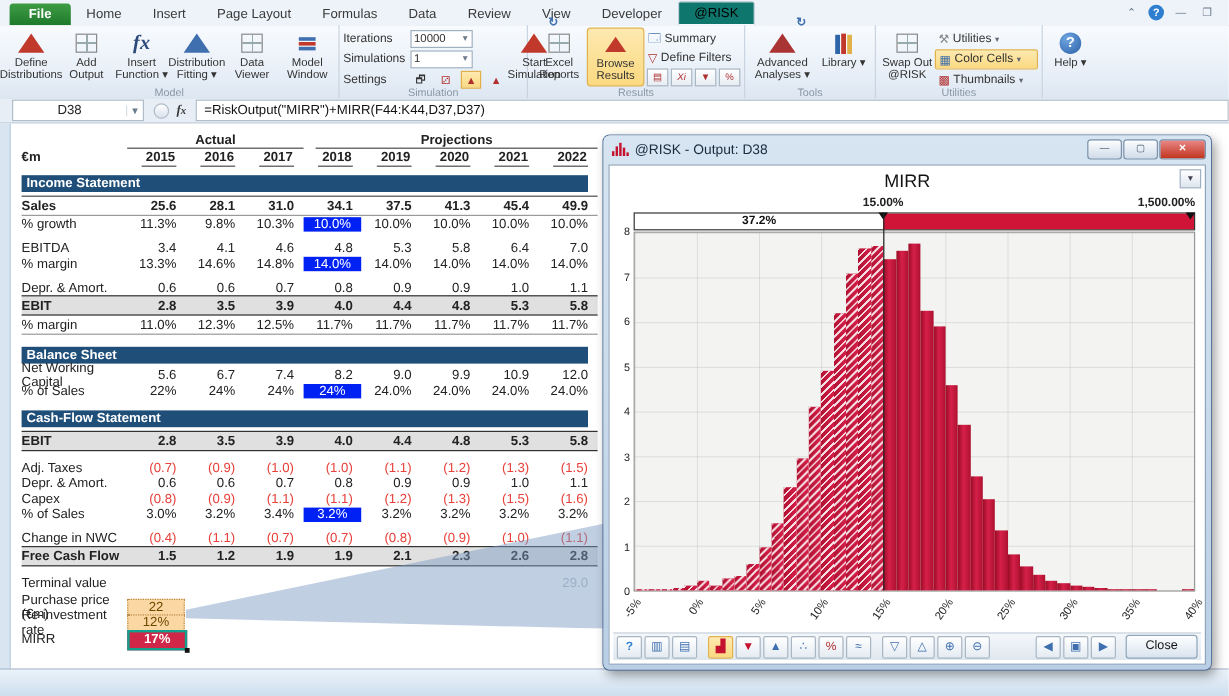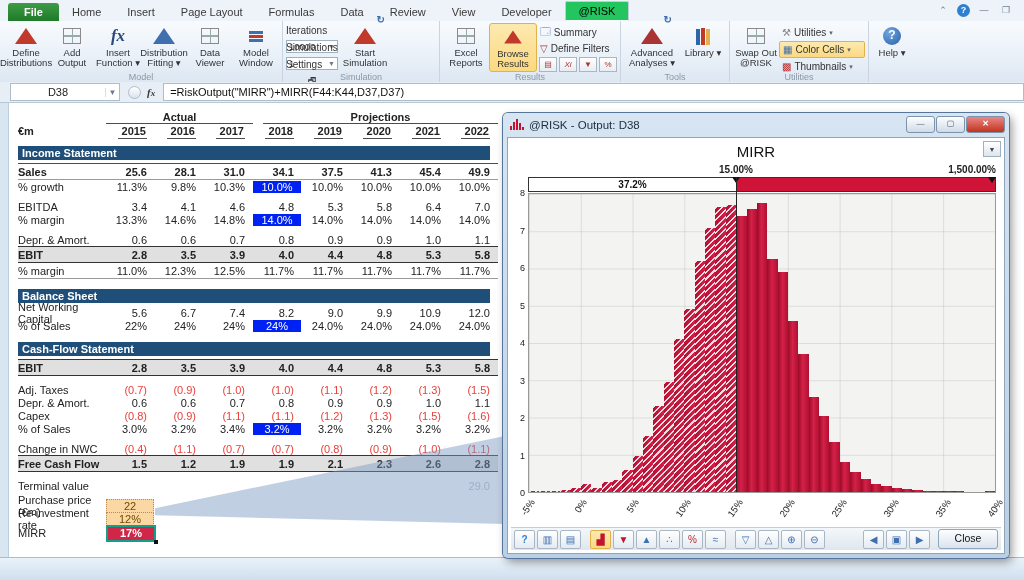--- a/index.html
+++ b/index.html
@@ -6,21 +6,21 @@
   body{width:1024px;height:580px;position:relative;overflow:hidden;
        font-family:"Liberation Sans",sans-serif;background:#fff;color:#222;
        -webkit-font-smoothing:antialiased;}
 
   
   .tabrow{position:absolute;top:0;left:0;width:1024px;height:21px;background:#eef3f9;
           border-bottom:1px solid #c3cedb;display:flex;align-items:flex-end;font-size:11px;}
   .tab{padding:3px 13px 3px 13px;color:#3a3a3a;cursor:default;}
   .tab.file{background:linear-gradient(#3f9c45,#1e7a2a);color:#fff;border-radius:3px 3px 0 0;
             margin-left:8px;padding:3px 16px;font-weight:bold;}
-  .tab.active{background:#22c55e;border:1px solid #c3cedb;border-bottom:1px solid #f7fafd;
+  .tab.active{background:#0f766e;border:1px solid #c3cedb;border-bottom:1px solid #f7fafd;
               border-radius:2px 2px 0 0;color:#000;}
   .winbtns{margin-left:auto;display:flex;gap:6px;align-items:center;padding:0 10px 4px 0;}
   .winbtn{width:16px;height:13px;font-size:9px;line-height:12px;text-align:center;color:#6b7c8d;}
   .winbtn.help{background:#2f7fd0;color:#fff;border-radius:50%;width:13px;height:13px;font-weight:bold;}
 
   .ribbon{position:absolute;top:21px;left:0;width:1024px;height:61px;
           background:linear-gradient(#f8fbfe,#e9f0f8 60%,#dde7f2);
           border-bottom:1px solid #b9c6d4;display:flex;font-size:10px;color:#333;}
   .rgroup{position:relative;display:flex;flex-direction:column;border-right:1px solid #c9d4e0;padding:2px 3px 11px 3px;}
   .rgroup-name{position:absolute;bottom:0;left:0;right:0;text-align:center;font-size:9px;color:#8a97a5;}
@@ -44,21 +44,21 @@
   .books-ic i{display:block;width:4px;height:16px;}
   .books-ic i:nth-child(1){background:#2e64a8;}
   .books-ic i:nth-child(2){background:#c0392b;height:17px;}
   .books-ic i:nth-child(3){background:#e2b24a;}
   .stack-ic{display:flex;flex-direction:column;gap:1px;}
   .stack-ic i{display:block;width:14px;height:3px;background:#3f6fae;}
   .stack-ic i:nth-child(2){background:#c0392b;}
   .curve-arrow{position:relative;}
   .curve-arrow::after{content:"↻";position:absolute;right:-9px;top:-10px;font-size:10px;color:#3f6fae;font-weight:bold;}
   .simfields{display:flex;flex-direction:column;justify-content:flex-start;gap:2px;padding-top:2px;}
-  .simrow{display:flex;align-items:center;gap:4px;height:15px;flex-direction:column;}
+  .simrow{display:flex;align-items:center;gap:4px;height:15px;}
   .simrow .cap{width:52px;font-size:10px;}
   .simval{width:46px;height:13px;background:#fff;border:1px solid #9fb0c1;font-size:9.5px;
           display:flex;align-items:center;justify-content:space-between;padding:0 2px;}
   .simval .dd{color:#6b7c8d;font-size:7px;}
   .miniic{width:15px;height:13px;border:1px solid transparent;display:flex;align-items:center;justify-content:center;font-size:9px;}
   .miniic.hl{background:linear-gradient(#fde9b0,#fbd980);border:1px solid #e2b24a;}
   .menu-col{display:flex;flex-direction:column;justify-content:flex-start;gap:1px;padding-top:2px;}
   .menubtn{display:flex;align-items:center;gap:3px;height:15px;padding:0 3px;font-size:10px;border-radius:2px;}
   .menubtn.hl{background:linear-gradient(#fde9b0,#fbd980);border:1px solid #e2b24a;}
   .smallrow{display:flex;gap:2px;padding-left:2px;}

